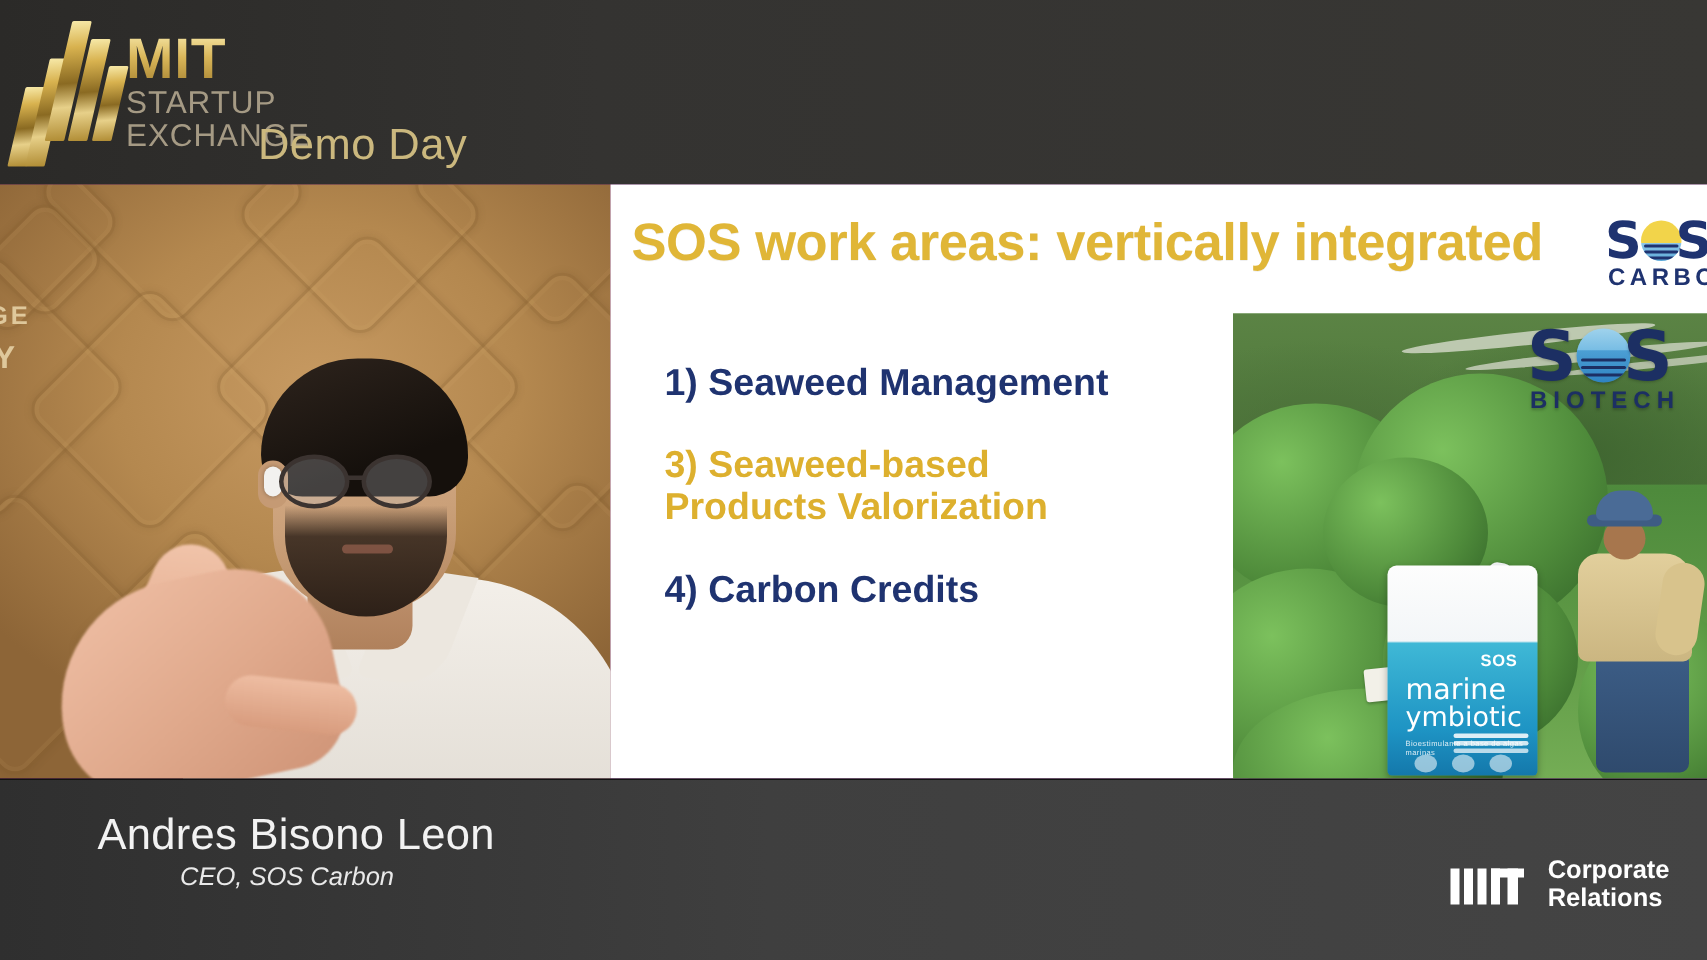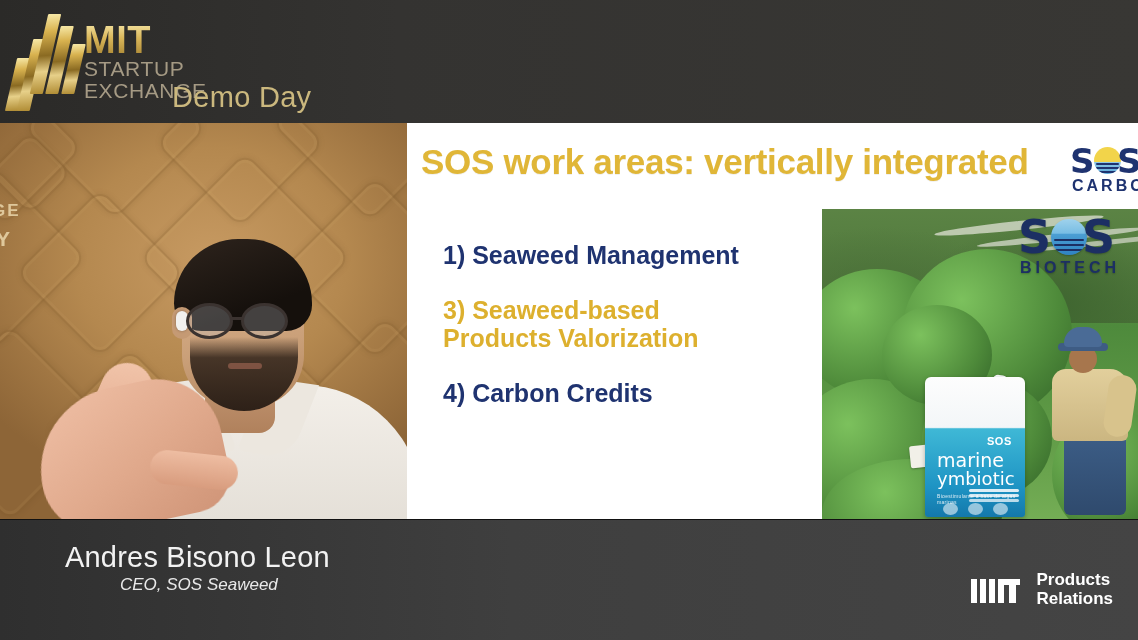--- a/index.html
+++ b/index.html
@@ -418,30 +418,30 @@
           <div class="p-badge" style="left:18px;"></div>
           <div class="p-badge" style="left:43px;"></div>
           <div class="p-badge" style="left:68px;"></div>
         </div>
       </div>
     </div>
   </div>
 
   <div class="bottombar">
     <div class="speaker-name">Andres Bisono Leon</div>
-    <div class="speaker-role">CEO, SOS Seaweed</div>
+    <div class="speaker-role">CEO, SOS Carbon</div>
     <div class="mitcr">
       <div class="mitcr-logo">
         <span class="mcb mcb1"></span>
           <span class="mcb mcb2"></span>
           <span class="mcb mcb3"></span>
         <span class="mcb mcb4"></span>
           <span class="mcb mcb5"></span>
           <span class="mcb mcb6"></span>
       </div>
       <div class="mitcr-text">
-        <div>Products</div>
+        <div>Corporate</div>
         <div>Relations</div>
       </div>
     </div>
   </div>
 
 </div>
 
 </body></html>

